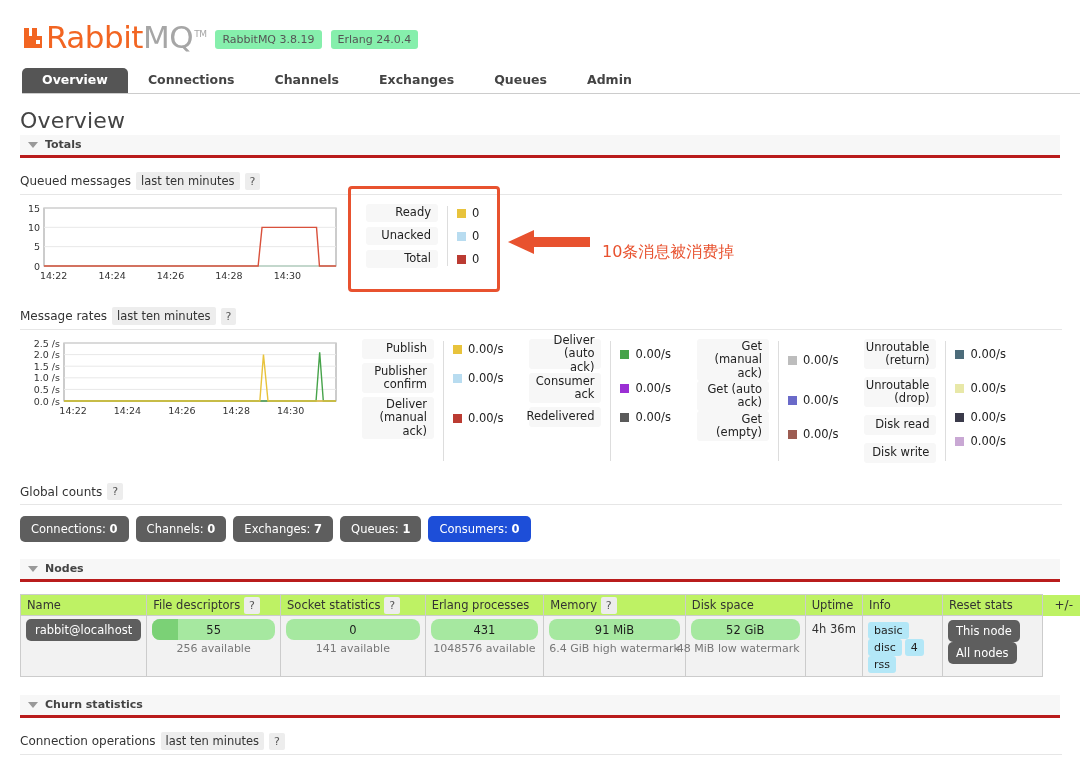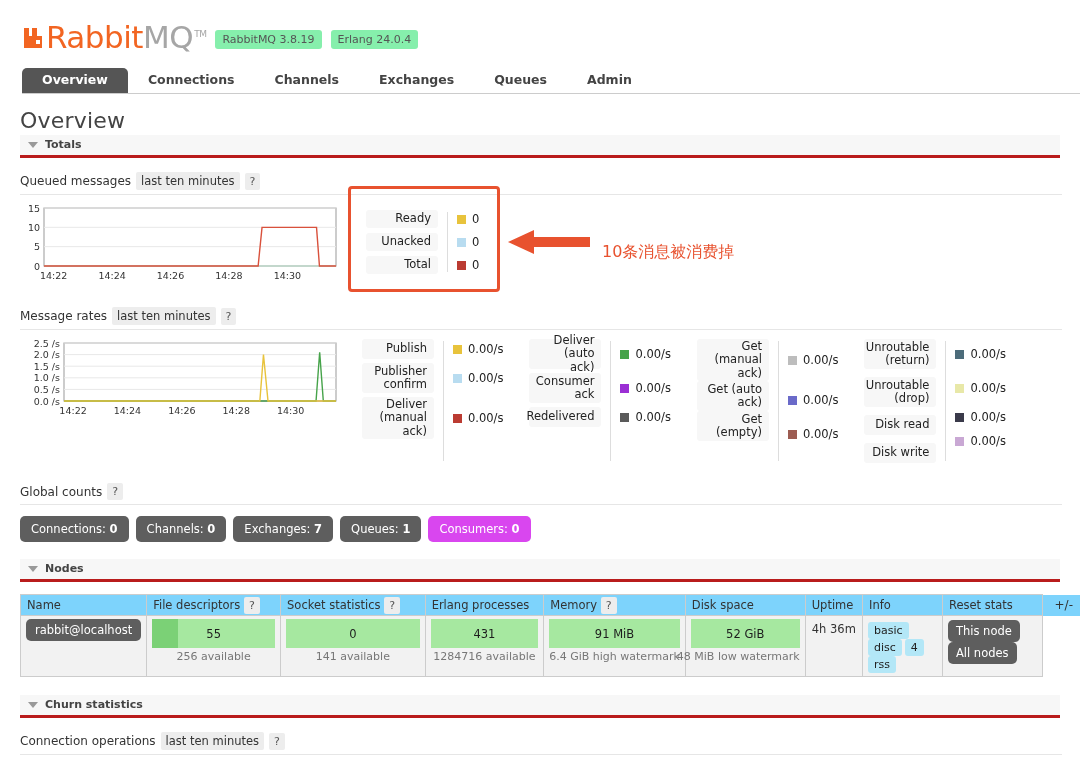--- a/index.html
+++ b/index.html
@@ -89,43 +89,43 @@
   .legend-sep { width: 1px; background: #dddddd; margin: 2px 9px; }
   .swatch { width: 9px; height: 9px; display: inline-block; margin-right: 6px; }
   .legend-val { font-size: 11.5px; color: #222; white-space: nowrap; }
 
   
   .badges { margin-left: 20px; margin-top: 11px; display: flex; gap: 7px; }
   .badge {
     background: #5e5e5e; color: #ffffff; border-radius: 5px;
     font-size: 11.5px; padding: 6px 11px; cursor: pointer;
   }
-  .badge.muted { background: #d946ef; }
+  .badge.muted { background: #1d4ed8; }
   .badge b { font-weight: bold; }
 
   
   .nodes-wrap { margin-left: 20px; margin-top: 12px; }
   table.nodes { border-collapse: collapse; font-size: 11.5px; }
   table.nodes th {
     text-align: left; font-weight: normal; color: #333;
-    background: #7dd3fc; border: 1px solid #cccccc;
+    background: #bef264; border: 1px solid #cccccc;
     padding: 3px 6px; vertical-align: middle; white-space: nowrap;
   }
   table.nodes td {
     border: 1px solid #cccccc; background: #f2f2f2;
     padding: 3px 5px; vertical-align: top;
   }
   .node-pill {
     background: #5e5e5e; color: #fff; border-radius: 5px;
     padding: 4px 9px; font-size: 11.5px; display: inline-block; cursor: pointer;
   }
   .meter {
-    position: relative; background: #a6e8a0; height: 29px;
+    position: relative; background: #a6e8a0; height: 21px;
     display: flex; align-items: center; justify-content: center;
-    font-size: 11.5px; color: #1d1d1d; overflow: hidden;
+    font-size: 11.5px; color: #1d1d1d; overflow: hidden; border-radius: 8px;
   }
   .meter-fill { position: absolute; left: 0; top: 0; bottom: 0; background: #7bd176; }
   .meter span { position: relative; }
   .sub-note { font-size: 11px; color: #777; text-align: center; padding-top: 2px;
               white-space: nowrap; overflow: visible; }
   .info-chip {
     background: #b3e7f7; color: #222; font-size: 11px;
     padding: 2px 6px; border-radius: 3px; margin-right: 3px;
     display: inline-block; cursor: pointer;
   }
@@ -202,21 +202,21 @@
           <text x="33.733333333333334" y="75" text-anchor="middle" font-size="9.5" fill="#333" font-family="&quot;DejaVu Sans&quot;,&quot;Liberation Sans&quot;,sans-serif">14:22</text>
           <text x="92.13333333333334" y="75" text-anchor="middle" font-size="9.5" fill="#333" font-family="&quot;DejaVu Sans&quot;,&quot;Liberation Sans&quot;,sans-serif">14:24</text>
           <text x="150.53333333333333" y="75" text-anchor="middle" font-size="9.5" fill="#333" font-family="&quot;DejaVu Sans&quot;,&quot;Liberation Sans&quot;,sans-serif">14:26</text>
           <text x="208.93333333333334" y="75" text-anchor="middle" font-size="9.5" fill="#333" font-family="&quot;DejaVu Sans&quot;,&quot;Liberation Sans&quot;,sans-serif">14:28</text>
           <text x="267.33333333333337" y="75" text-anchor="middle" font-size="9.5" fill="#333" font-family="&quot;DejaVu Sans&quot;,&quot;Liberation Sans&quot;,sans-serif">14:30</text>
           <polyline points="24.00,62.00 316.00,62.00" fill="none" stroke="#e8c33c" stroke-width="1.4" stroke-linejoin="miter" stroke-linecap="butt"></polyline>
           <polyline points="24.00,62.00 316.00,62.00" fill="none" stroke="#b8dcf0" stroke-width="1.4" stroke-linejoin="miter" stroke-linecap="butt"></polyline>
           <polyline points="24.00,62.00 53.20,62.00 82.40,62.00 111.60,62.00 140.80,62.00 170.00,62.00 199.20,62.00 228.40,62.00 238.13,62.00 242.03,23.33 267.33,23.33 286.80,23.33 296.53,23.33 299.45,62.00 316.00,62.00" fill="none" stroke="#d9513c" stroke-width="1.4" stroke-linejoin="miter" stroke-linecap="butt"></polyline>
         </svg>
     </div>
-    <div class="legend" style="margin-left:26px; margin-top:6px;">
+    <div class="legend" style="margin-left:26px; ">
       <div class="legend-col" id="legend-queued-keys" style="gap:5px;">
           <div class="legend-key" style="width: 72px; height: 18px; display: flex; flex-direction: column; align-items: flex-end; justify-content: center;">Ready</div>
           <div class="legend-key" style="width: 72px; height: 18px; display: flex; flex-direction: column; align-items: flex-end; justify-content: center;">Unacked</div>
           <div class="legend-key" style="width: 72px; height: 18px; display: flex; flex-direction: column; align-items: flex-end; justify-content: center;">Total</div>
         </div>
       <div class="legend-sep"></div>
       <div class="legend-col" id="legend-queued-vals" style="gap:5px; justify-content:space-around;">
           <div class="legend-row" style="height: 18px;">
             <span class="swatch" style="background: rgb(232, 195, 60);"></span>
             <span class="legend-val">0</span>
@@ -435,21 +435,21 @@
           <td>
             <div class="meter">
               <span>0</span>
             </div>
             <div class="sub-note">141 available</div>
           </td>
           <td>
             <div class="meter">
               <span>431</span>
             </div>
-            <div class="sub-note">1284716 available</div>
+            <div class="sub-note">1048576 available</div>
           </td>
           <td>
             <div class="meter">
               <span>91 MiB</span>
             </div>
             <div class="sub-note" style="text-align:left;">6.4 GiB high watermark</div>
           </td>
           <td>
             <div class="meter">
               <span>52 GiB</span>

